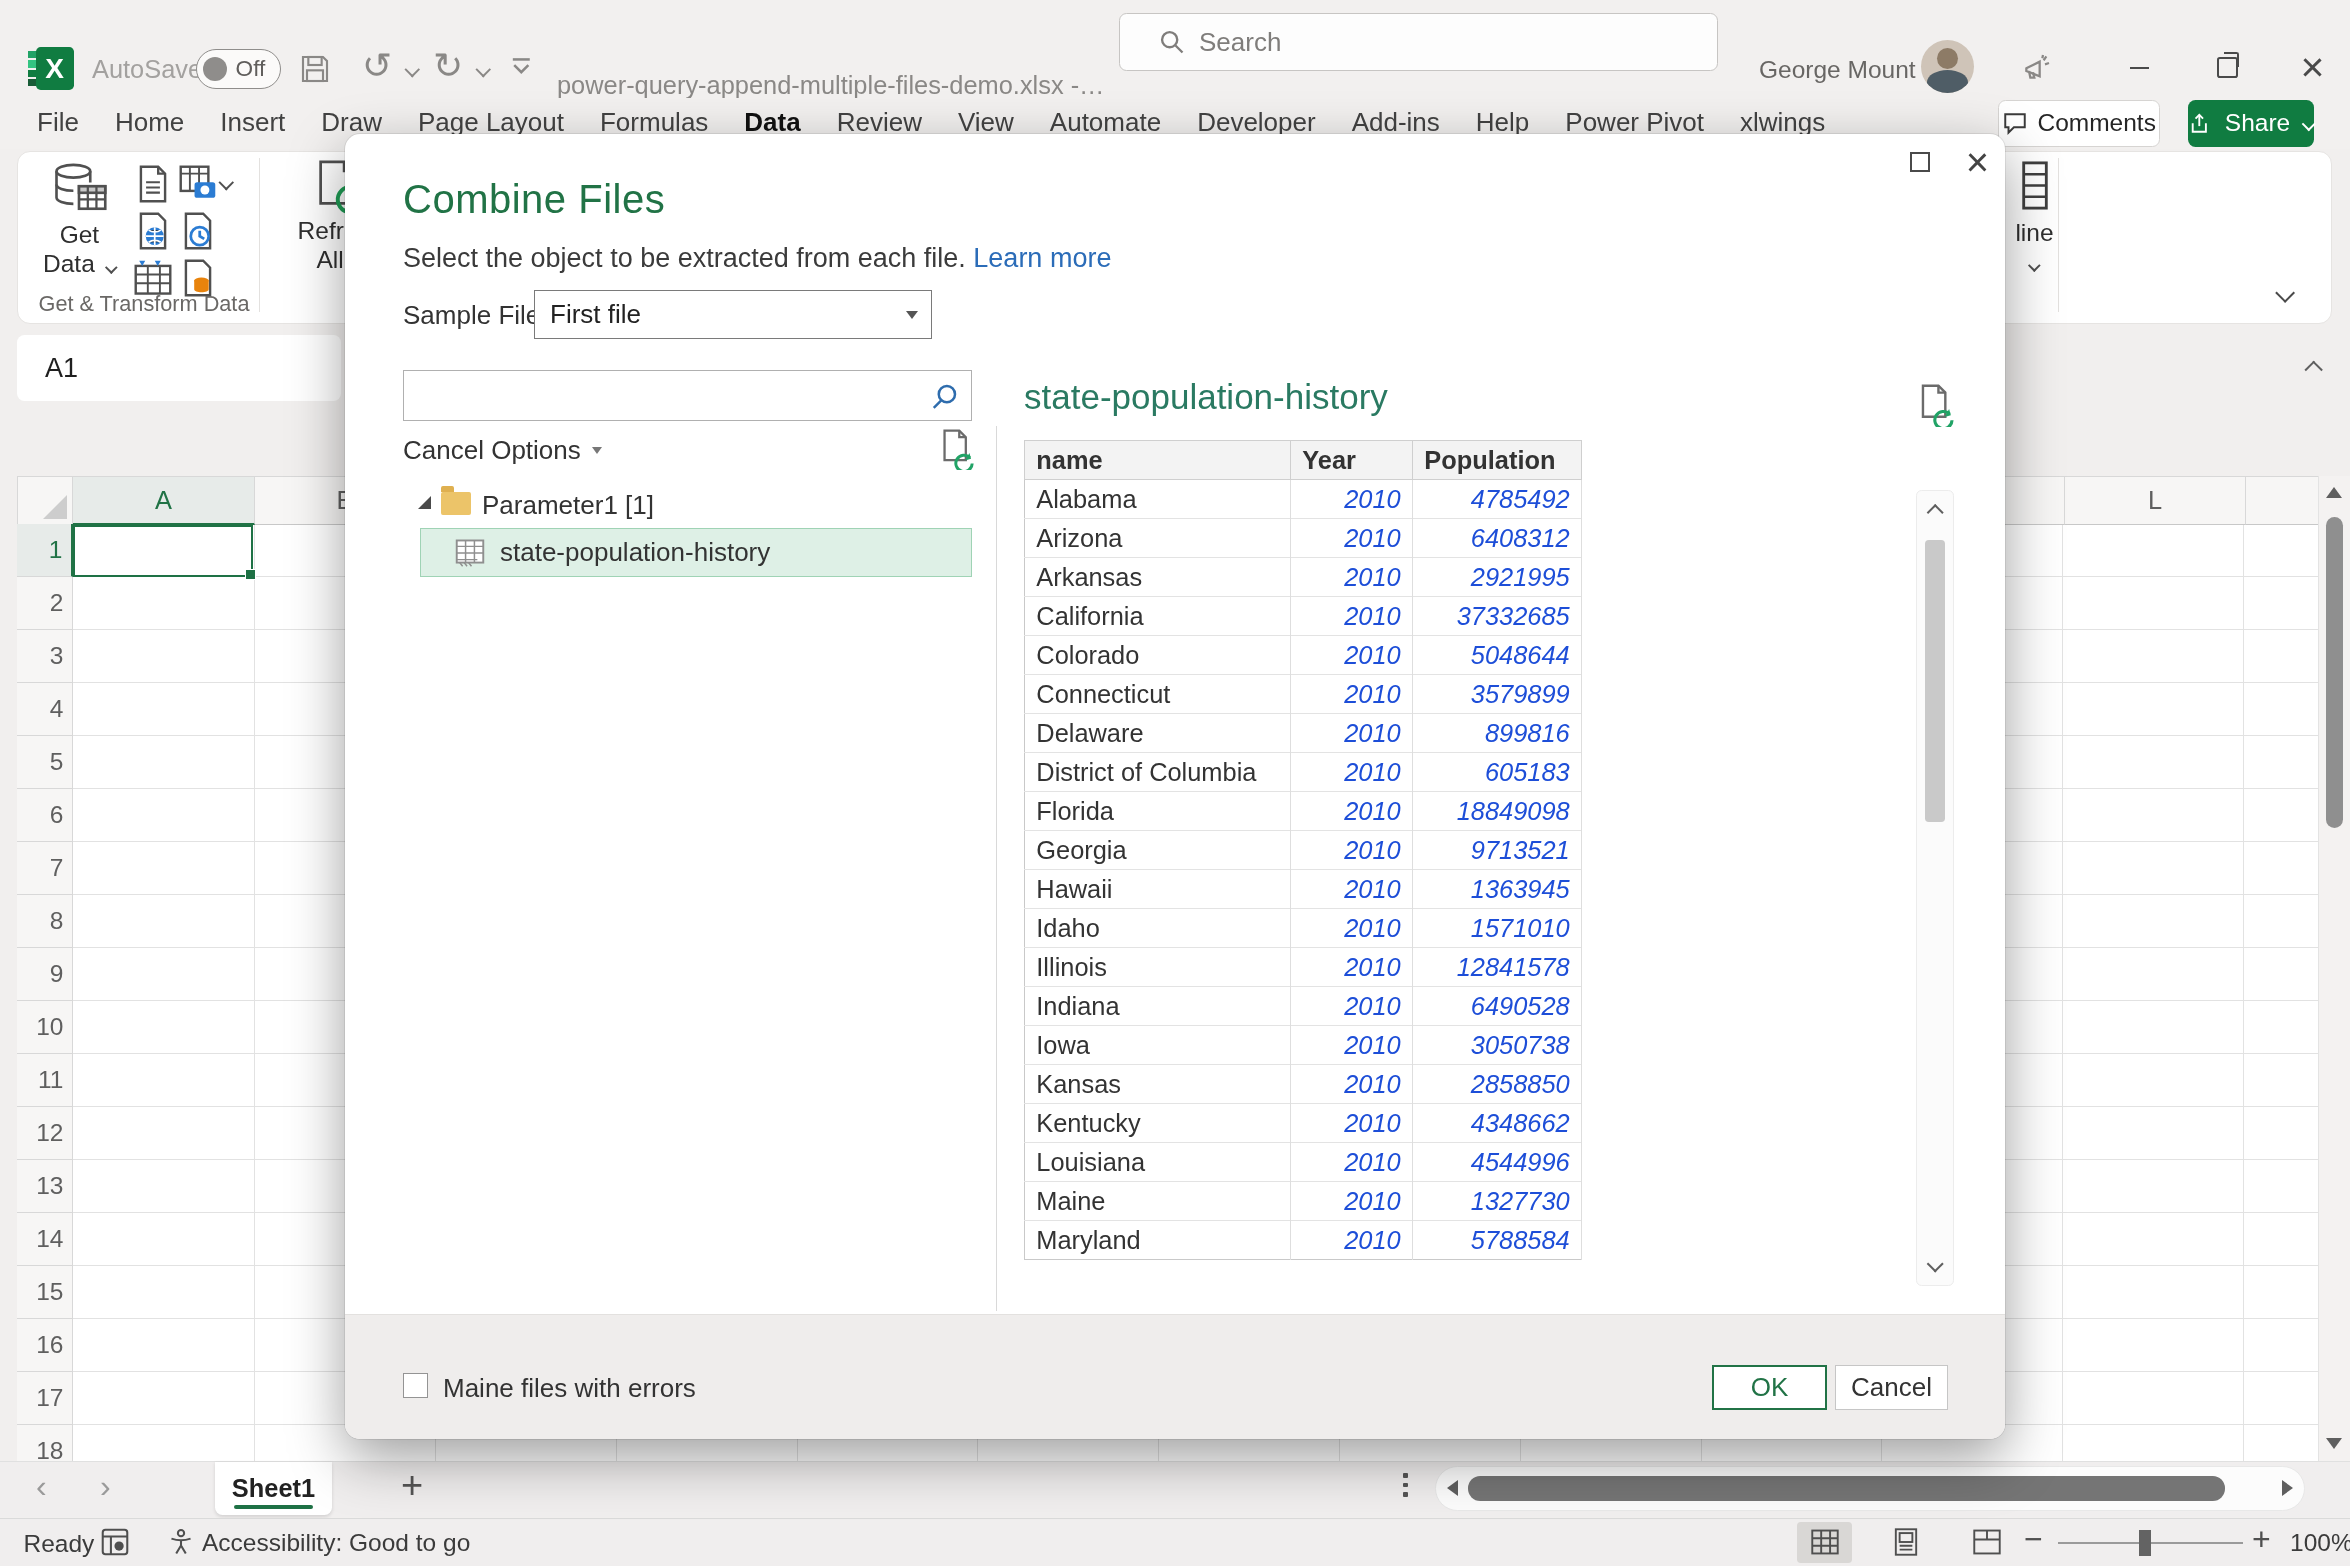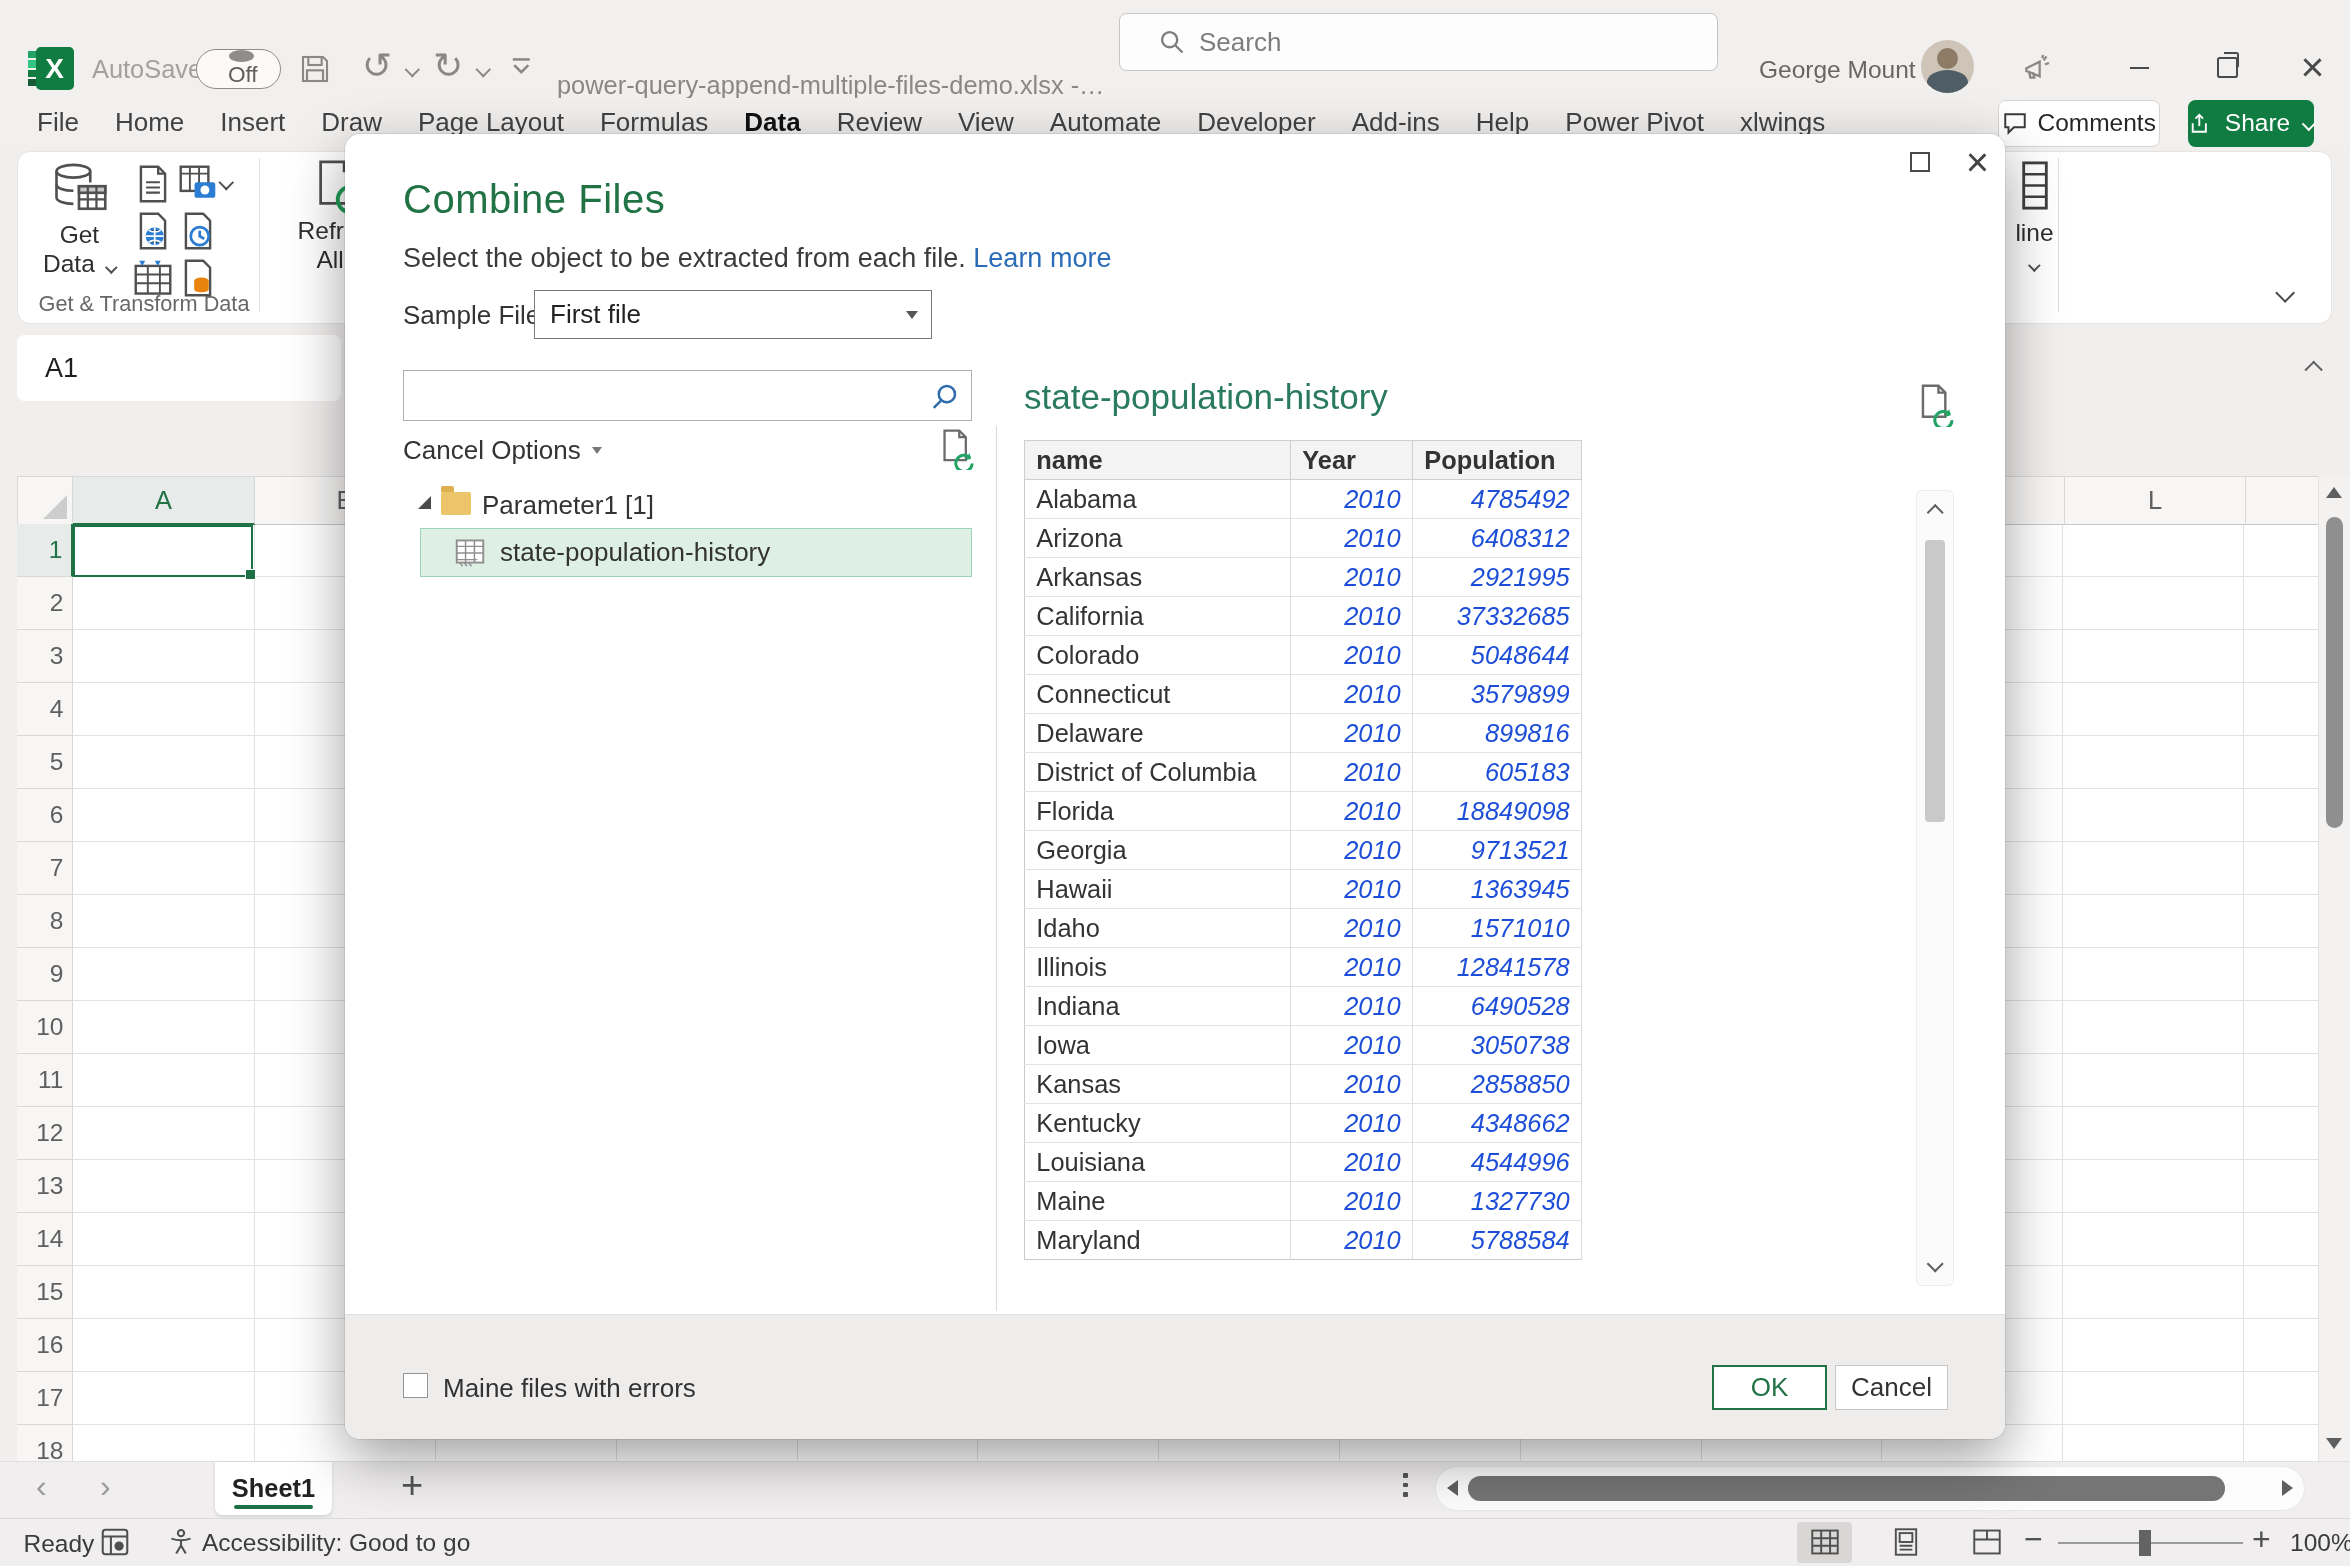--- a/index.html
+++ b/index.html
@@ -8,21 +8,21 @@
   
   .titlebar{left:0;top:0;width:2350px;height:98px;background:#f2f0ef;}
   .xlogo{left:28px;top:47px;width:47px;height:43px;}
   .xlogo .pane{position:absolute;left:0;top:3.8px;width:13px;height:36px;}
   .xlogo .pane div{height:7.5px;margin-bottom:1.9px;background:#21a366;}
   .xlogo .pane div:nth-child(2){background:#33c481;}
   .xlogo .pane div:nth-child(3){background:#107c41;}
   .xlogo .pane div:nth-child(4){background:#185c37;}
   .xlogo .main{position:absolute;left:7.5px;top:0;width:38px;height:43px;background:#107c41;border-radius:4.7px;color:#fff;font-weight:bold;font-size:28px;display:flex;align-items:center;justify-content:center;}
   .autosave-lb{left:92px;top:55px;font-size:25.4px;color:#a3a19f;}
-  .toggle{left:196px;top:49px;width:83px;height:38px;border:1.9px solid #8f8d8b;border-radius:21px;background:#fbfaf9;display:flex;align-items:center;flex-direction:column;}
+  .toggle{left:196px;top:49px;width:83px;height:38px;border:1.9px solid #8f8d8b;border-radius:21px;background:#fbfaf9;display:flex;align-items:center;}
   .toggle .knob{width:24.5px;height:24.5px;border-radius:50%;background:#8f8d8b;margin-left:5.6px;}
   .toggle .tstate{font-size:22.6px;color:#605e5c;margin-left:8.5px;}
   .tb-ic{color:#8a8886;}
   .chv{display:inline-block;width:8.5px;height:8.5px;border-right:2.4px solid currentColor;border-bottom:2.4px solid currentColor;transform:rotate(45deg);}
   .chv.up{transform:rotate(-135deg);}
   .filename{left:557px;top:71px;font-size:25.4px;color:#8a8886;white-space:nowrap;}
   .searchbox{left:1119px;top:13px;width:597px;height:56px;background:#fdfdfd;border:1.9px solid #c7c5c3;border-radius:7.5px;display:flex;align-items:center;}
   .searchbox .ph{font-size:26px;color:#7f7d7b;margin-left:13px;}
   .username{left:1759px;top:56px;font-size:24.5px;color:#686664;}
   .avatar{left:1921px;top:40px;width:53px;height:53px;border-radius:50%;background:#cfc4b8;overflow:hidden;}

